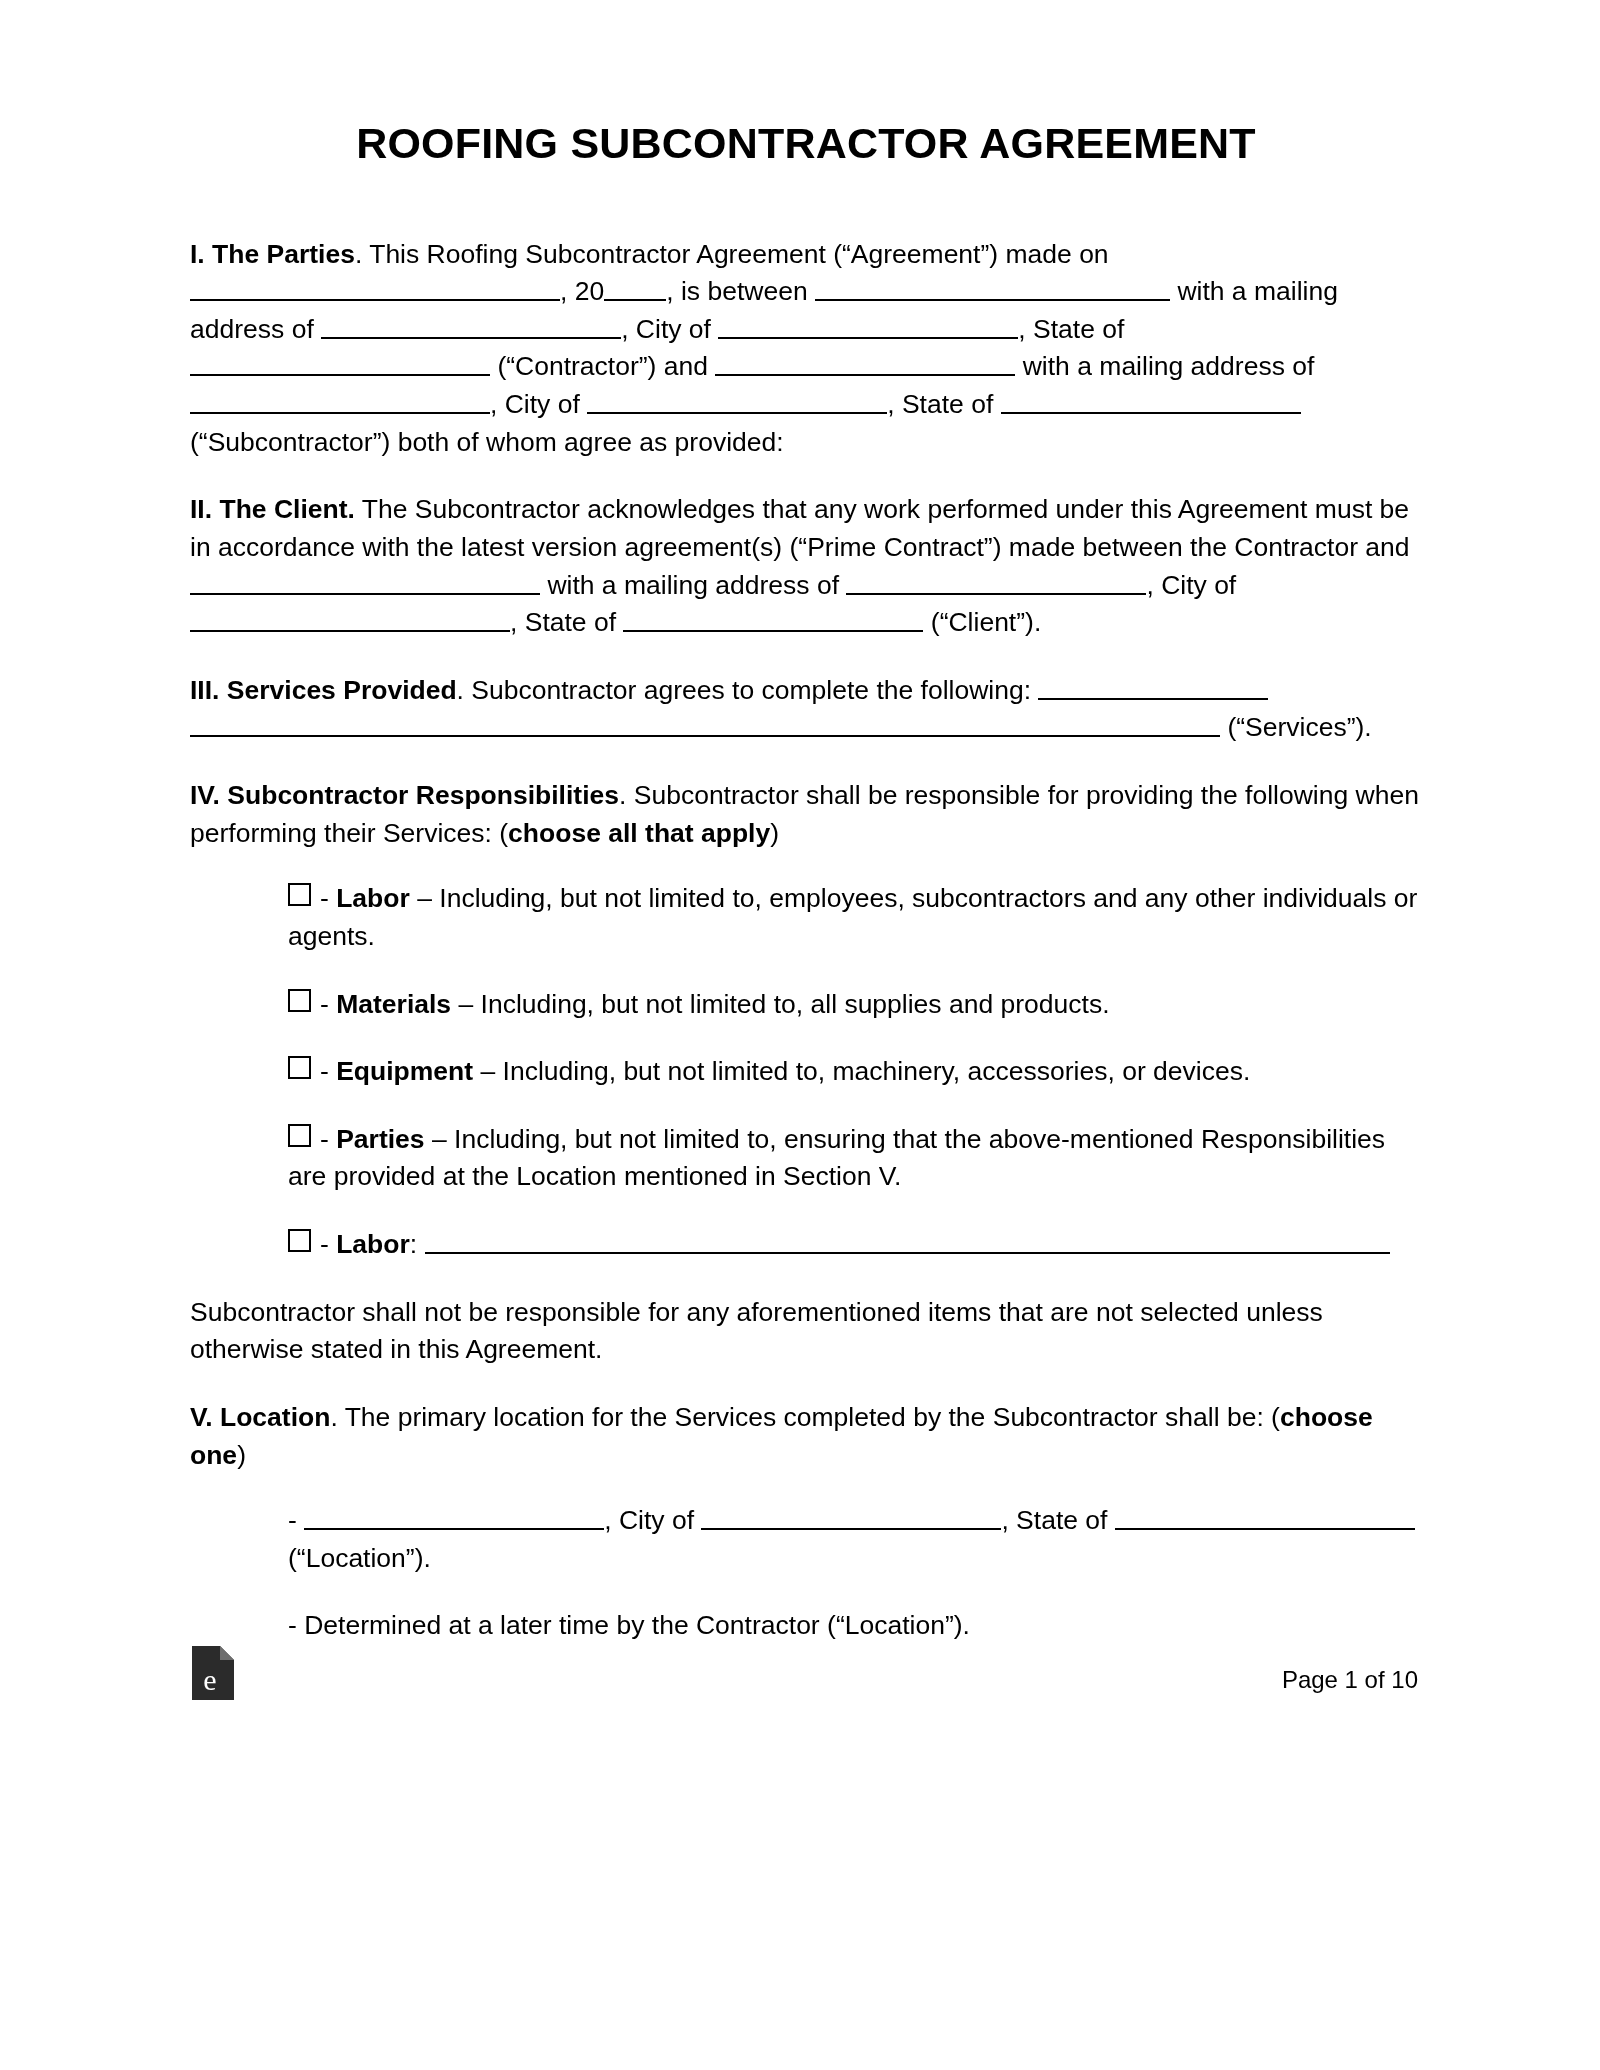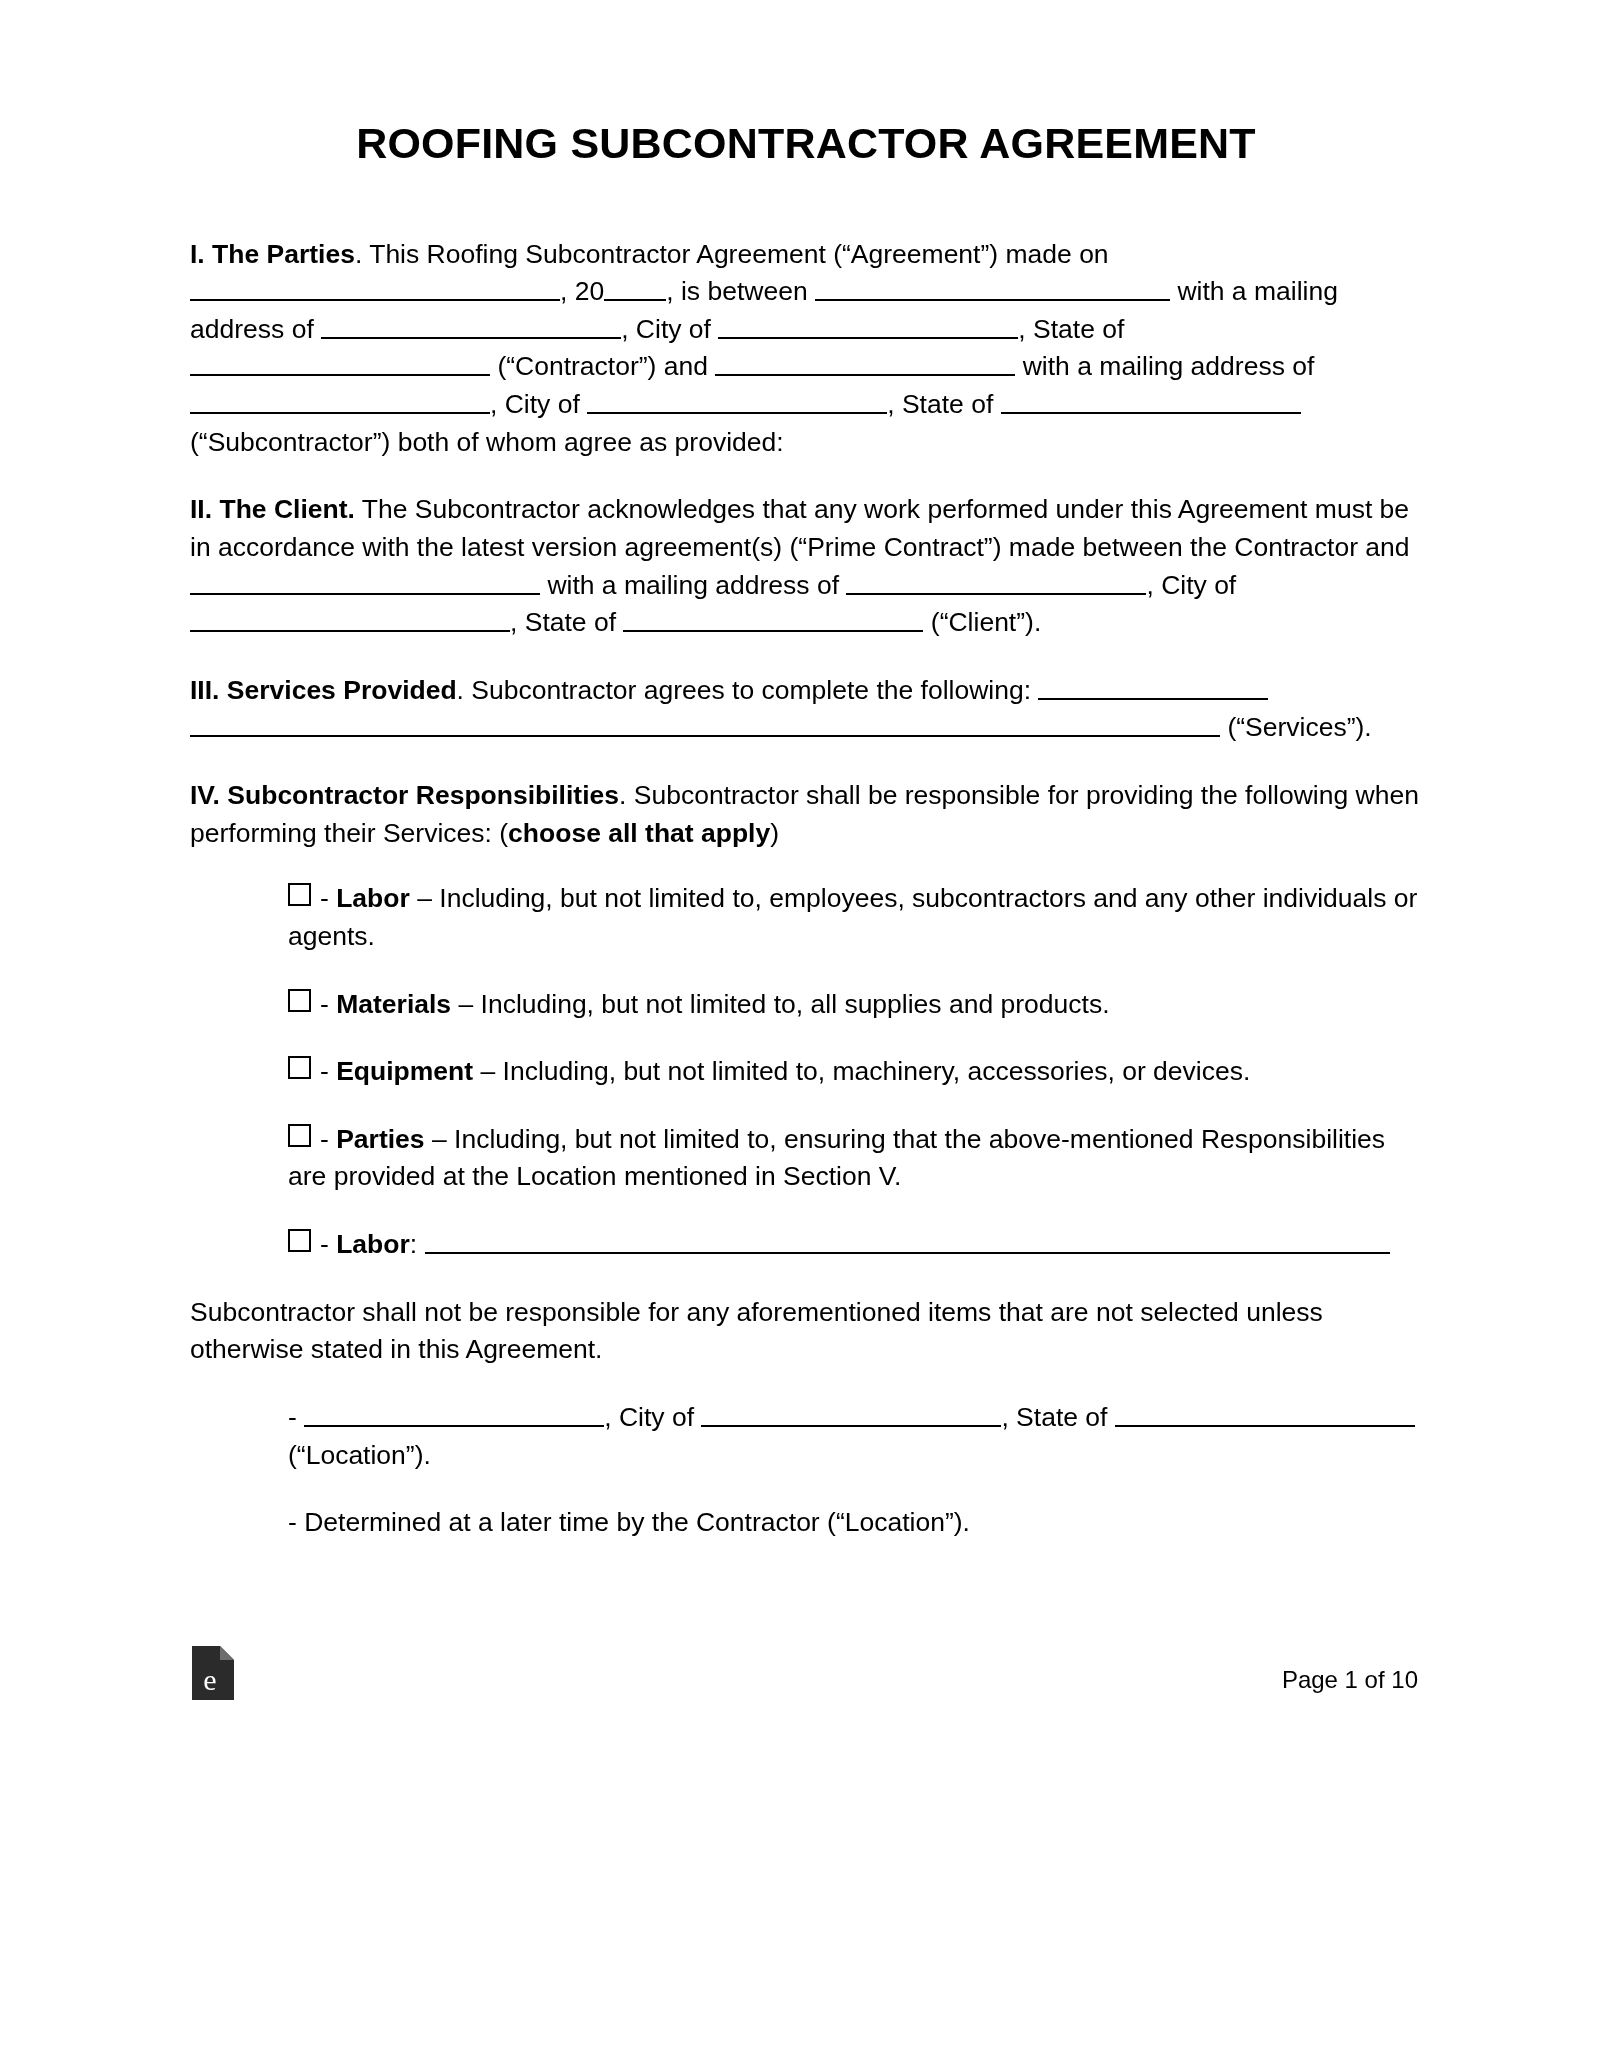--- a/index.html
+++ b/index.html
@@ -152,20 +152,23 @@
       <span class="box"></span><span>- </span><b>Parties</b><span> – Including, but not limited to, ensuring that the above-mentioned Responsibilities are provided at the Location mentioned in Section V.</span>
     </p>
     <p class="check-item">
       <span class="box"></span><span>- </span><b>Labor</b><span>:</span>
       <span class="fill" style="width:965px"></span>
     </p>
   </div>
 
   <p class="para">Subcontractor shall not be responsible for any aforementioned items that are not selected unless otherwise stated in this Agreement.</p>
 
+  <p class="para tight">
+    <b>V. Location</b><span>. The primary location for the Services completed by the Subcontractor shall be: (</span><b>choose one</b><span>)</span>
+  </p>
 
   <div class="checklist">
     <p class="loc-item">
       <span class="box"></span><span>- </span><span class="fill" style="width:300px"></span><span>, City of</span>
       <span class="fill" style="width:300px"></span><span>, State of</span>
       <span class="fill" style="width:300px"></span>
       <span>(“Location”).</span>
     </p>
     <p class="loc-item">
       <span class="box"></span><span>- </span><span>Determined at a later time by the Contractor (“Location”).</span>

